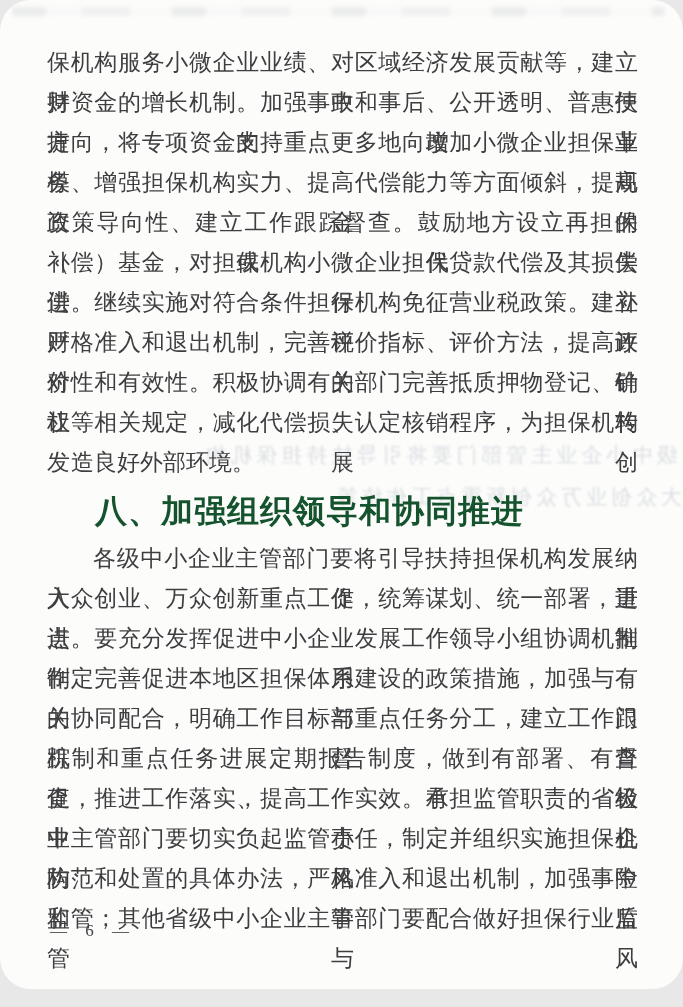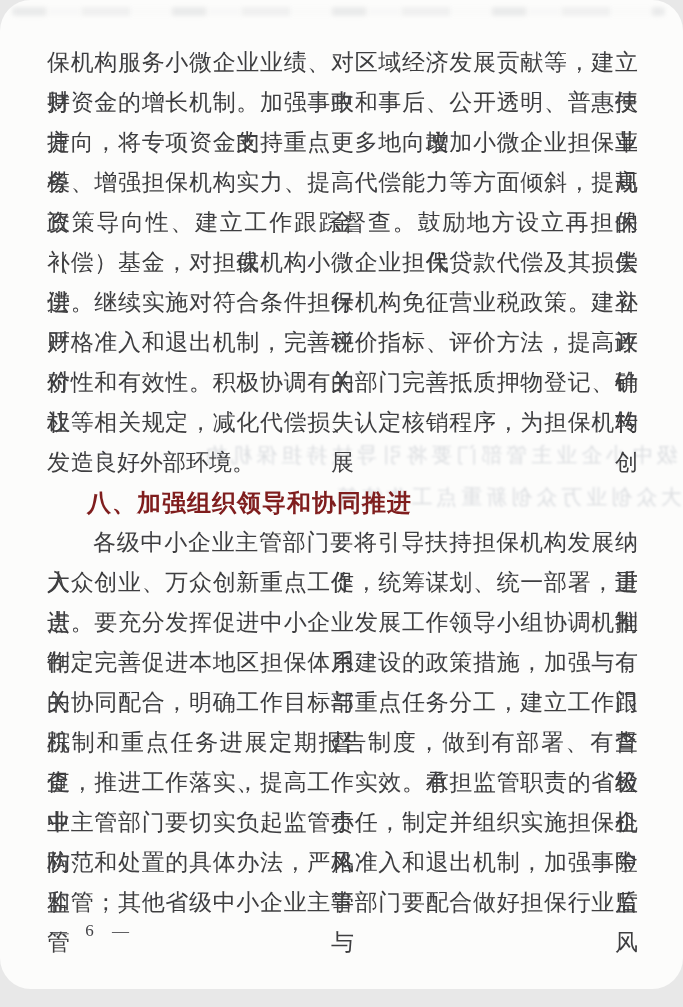--- a/index.html
+++ b/index.html
@@ -51,29 +51,29 @@
   .ln {
     margin: 0;
     height: 40px;
     text-align: justify;
     text-align-last: justify;
     text-justify: inter-character;
   }
   .ln.short { text-align-last: left; margin-left: 24px; }
   .ln.indent { text-indent: 46px; }
   .heading {
-    margin: 0;
+    margin: 8px;
     height: 40px;
     line-height: 40px;
     padding-left: 40px;
     font-family: "Liberation Sans", "DejaVu Sans", sans-serif;
     font-weight: bold;
-    font-size: 24px;
+    font-size: 32px;
     letter-spacing: 1px;
-    color: #7f1d1d;
+    color: #14532d;
     text-align: left;
   }
   .footer {
     position: absolute;
     left: 50px;
     top: 921px;
     font-size: 17px;
     color: #434347;
     letter-spacing: 3px;
     word-spacing: 8px;

